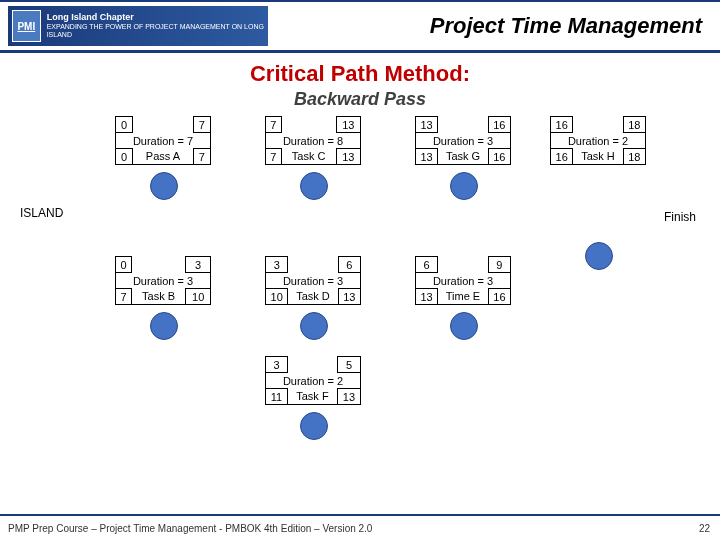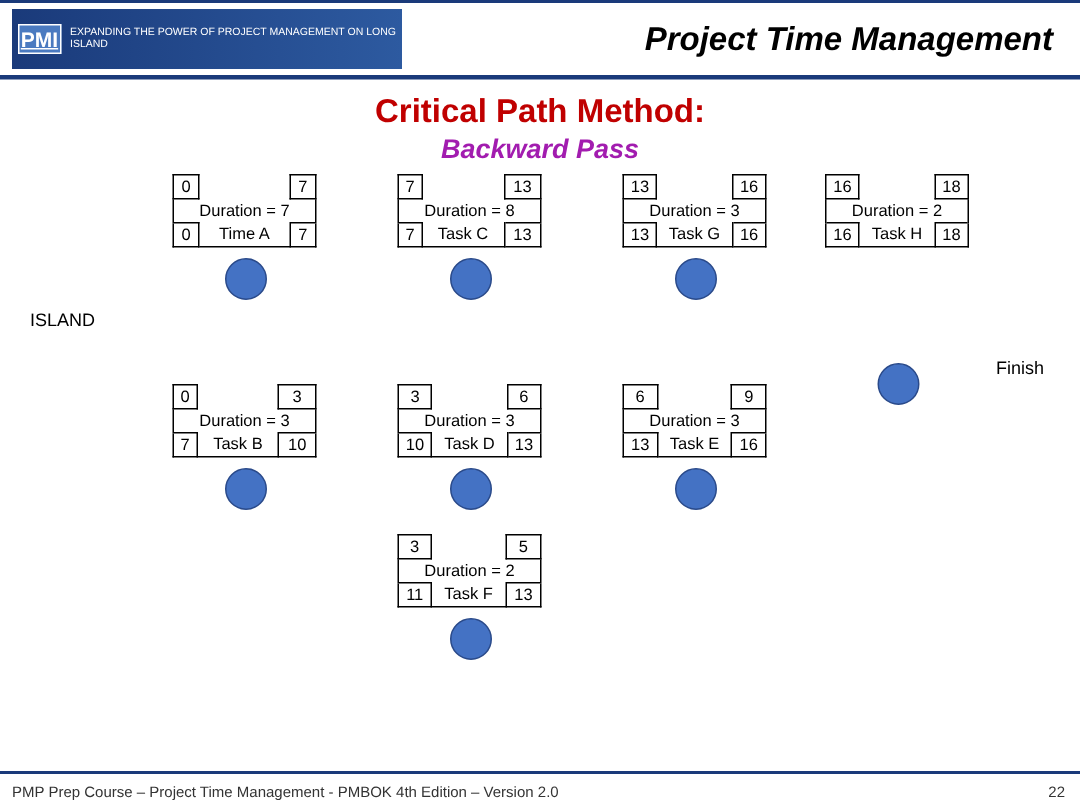--- a/index.html
+++ b/index.html
@@ -1,71 +1,72 @@
 <!DOCTYPE html>
 <html><head>
 <meta charset="utf-8">
 <style>
   * { box-sizing: border-box; margin: 0; padding: 0; }
   body { width: 720px; height: 540px; font-family: Arial, sans-serif; background: #fff; position: relative; overflow: hidden; }
   .header { display: flex; align-items: center; border-top: 2px solid #1a3a7a; border-bottom: 3px solid #1a3a7a; padding: 4px 8px; }
   .logo { width: 260px; height: 40px; background: linear-gradient(to right, #1a3a7a 0%, #2d5aa0 100%); display: flex; align-items: center; color: #fff; font-size: 8px; padding: 4px; }
-  .logo-badge { width: 32px; height: 20px; background: #4a7ac0; border: 1px solid #fff; margin-right: 6px; display:flex; align-items:center; justify-content:center; font-weight:bold; font-size:14px;text-decoration:underline;}
+  .logo-badge { width: 32px; height: 32px; background: #4a7ac0; border: 1px solid #fff; margin-right: 6px; display:flex; align-items:center; justify-content:center; font-weight:bold; font-size:10px;text-decoration:underline;}
   .logo-text { line-height: 1.2; }
   .logo-text .l1 { font-weight: bold; font-size: 9px; }
   .logo-text .l2 { font-size: 7px; }
   .header-title { flex: 1; text-align: right; font-size: 22px; font-weight: bold; font-style: italic; color: #000; padding-right: 10px; }
   .subtitle { text-align: center; font-size: 22px; font-weight: bold; color: #c00000; margin-top: 8px; }
-  .subtitle2 { text-align: center; font-size: 18px; font-weight: bold; font-style: italic; color: #a21caf; margin-top: 2px; }
+  .subtitle2 { text-align: center; font-size: 18px; font-weight: bold; font-style: italic; color: #404040; margin-top: 2px; }
   .diagram { position: relative; width: 700px; height: 340px; margin: 6px auto 0; }
   .task { position: absolute; width: 96px; font-size: 11px; }
   .task table { border-collapse: collapse; width: 100%; }
   .task td { border: 1px solid #000; text-align: center; height: 16px; font-size: 11px; padding: 0 2px; background:#fff; }
   .task td.mid { border-left: 1px solid #000; border-right: 1px solid #000; }
   .node-dot { position: absolute; width: 28px; height: 28px; border-radius: 50%; background: #4472c4; border: 1px solid #2a4a8a; }
   .label { position: absolute; font-size: 12px; }
   .footer { position: absolute; bottom: 6px; left: 8px; font-size: 10px; color: #333; }
   .pagenum { position: absolute; bottom: 6px; right: 10px; font-size: 10px; color: #333; }
   .hr-bottom { position: absolute; bottom: 24px; left: 0; width: 100%; border-top: 2px solid #1a3a7a; }
 </style>
 </head>
 <body>
 
 <div class="header">
   <div class="logo">
     <div class="logo-badge">PMI</div>
     <div class="logo-text">
+      <div class="l1">Long Island Chapter</div>
       <div class="l2">EXPANDING THE POWER OF PROJECT MANAGEMENT ON LONG ISLAND</div>
     </div>
   </div>
   <div class="header-title">Project Time Management</div>
 </div>
 
 <div class="subtitle">Critical Path Method:</div>
 <div class="subtitle2">Backward Pass</div>
 
 <div class="diagram">
 
   <div class="label" style="left:10px; top:90px;">ISLAND</div>
-  <div class="label" style="left:654px; top:94px;margin-top:28px;">Finish</div>
+  <div class="label" style="left:654px; top:94px;">Finish</div>
 
   <div class="task" style="left:105px; top:0;">
     <table>
         <tbody>
           <tr>
             <td>0</td>
             <td style="border:none"></td>
             <td>7</td>
           </tr>
     <tr>
             <td colspan="3" class="mid" style="border-top:none;border-bottom:none">Duration = 7</td>
           </tr>
     <tr>
             <td>0</td>
-            <td style="border-top:none">Time A</td>
+            <td style="border-top:none">Pass A</td>
             <td>7</td>
           </tr>
         </tbody>
       </table>
   </div>
   <div class="node-dot" style="left:140px; top:56px;"></div>
 
   <div class="task" style="left:255px; top:0;">
     <table>
         <tbody>
@@ -177,21 +178,21 @@
           <tr>
             <td>6</td>
             <td style="border:none"></td>
             <td>9</td>
           </tr>
     <tr>
             <td colspan="3" class="mid" style="border-top:none;border-bottom:none">Duration = 3</td>
           </tr>
     <tr>
             <td>13</td>
-            <td style="border-top:none">Task E</td>
+            <td style="border-top:none">Time E</td>
             <td>16</td>
           </tr>
         </tbody>
       </table>
   </div>
   <div class="node-dot" style="left:440px; top:196px;"></div>
 
   <div class="task" style="left:255px; top:240px;">
     <table>
         <tbody>

